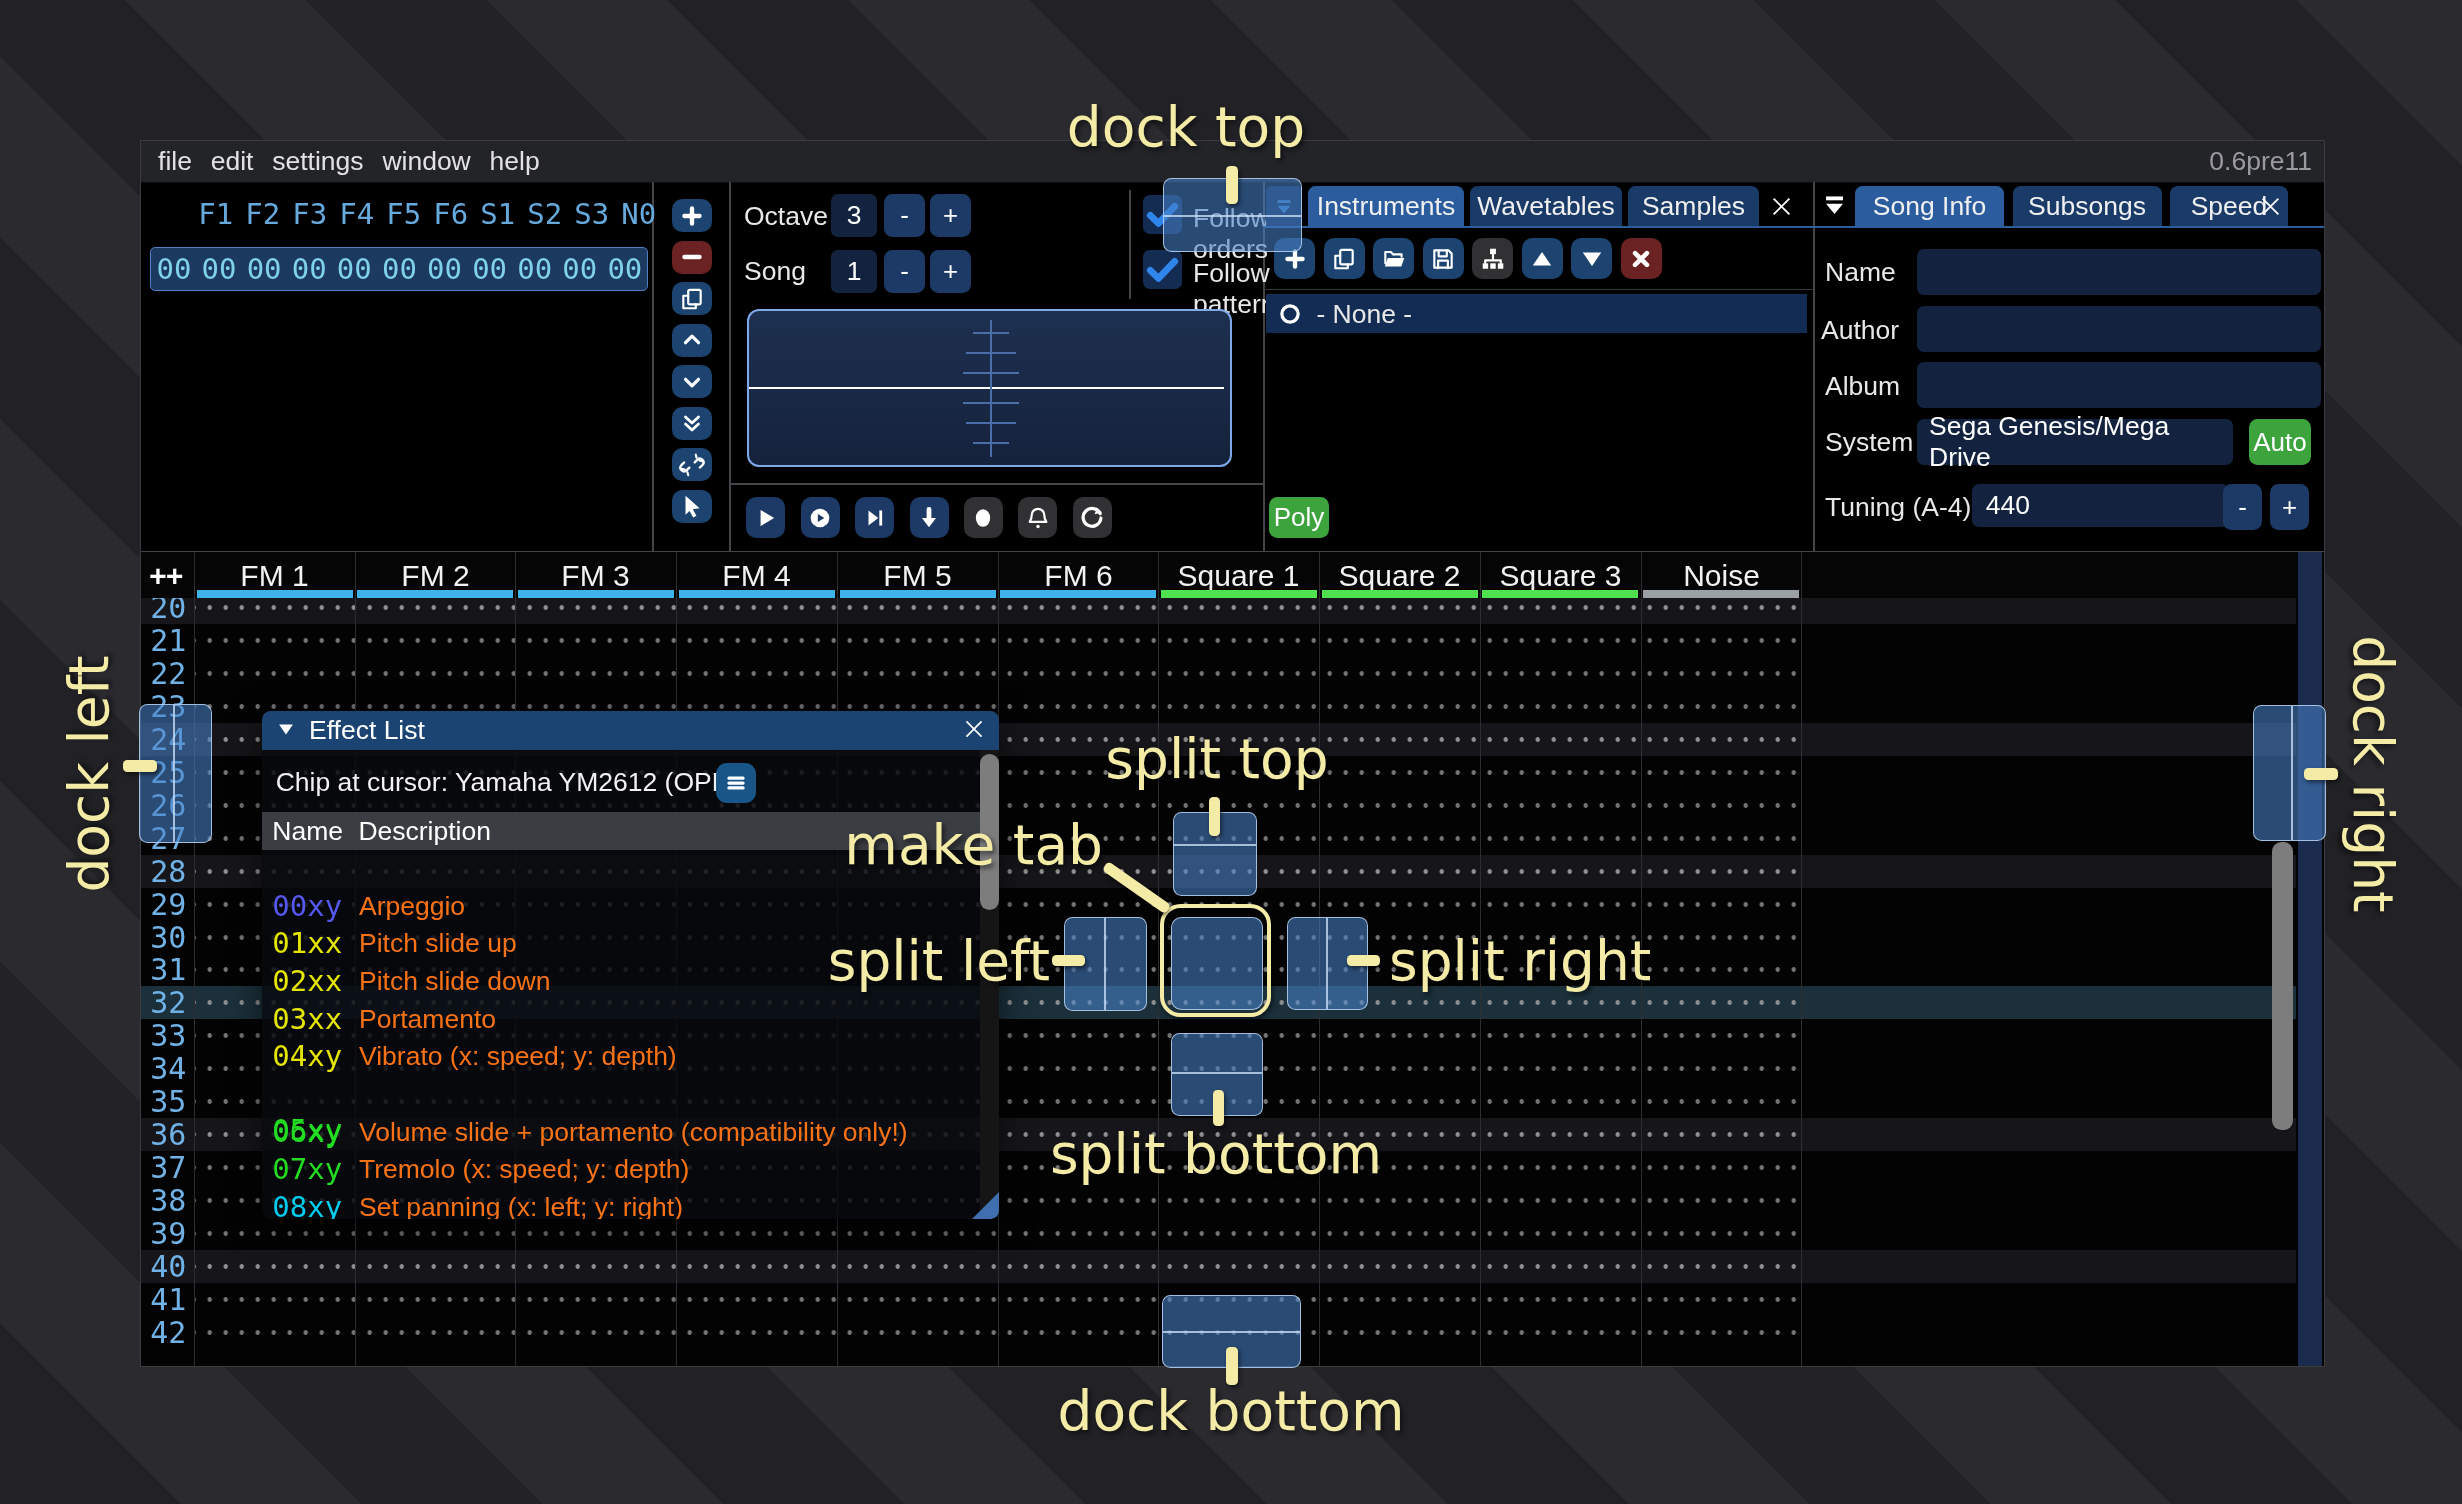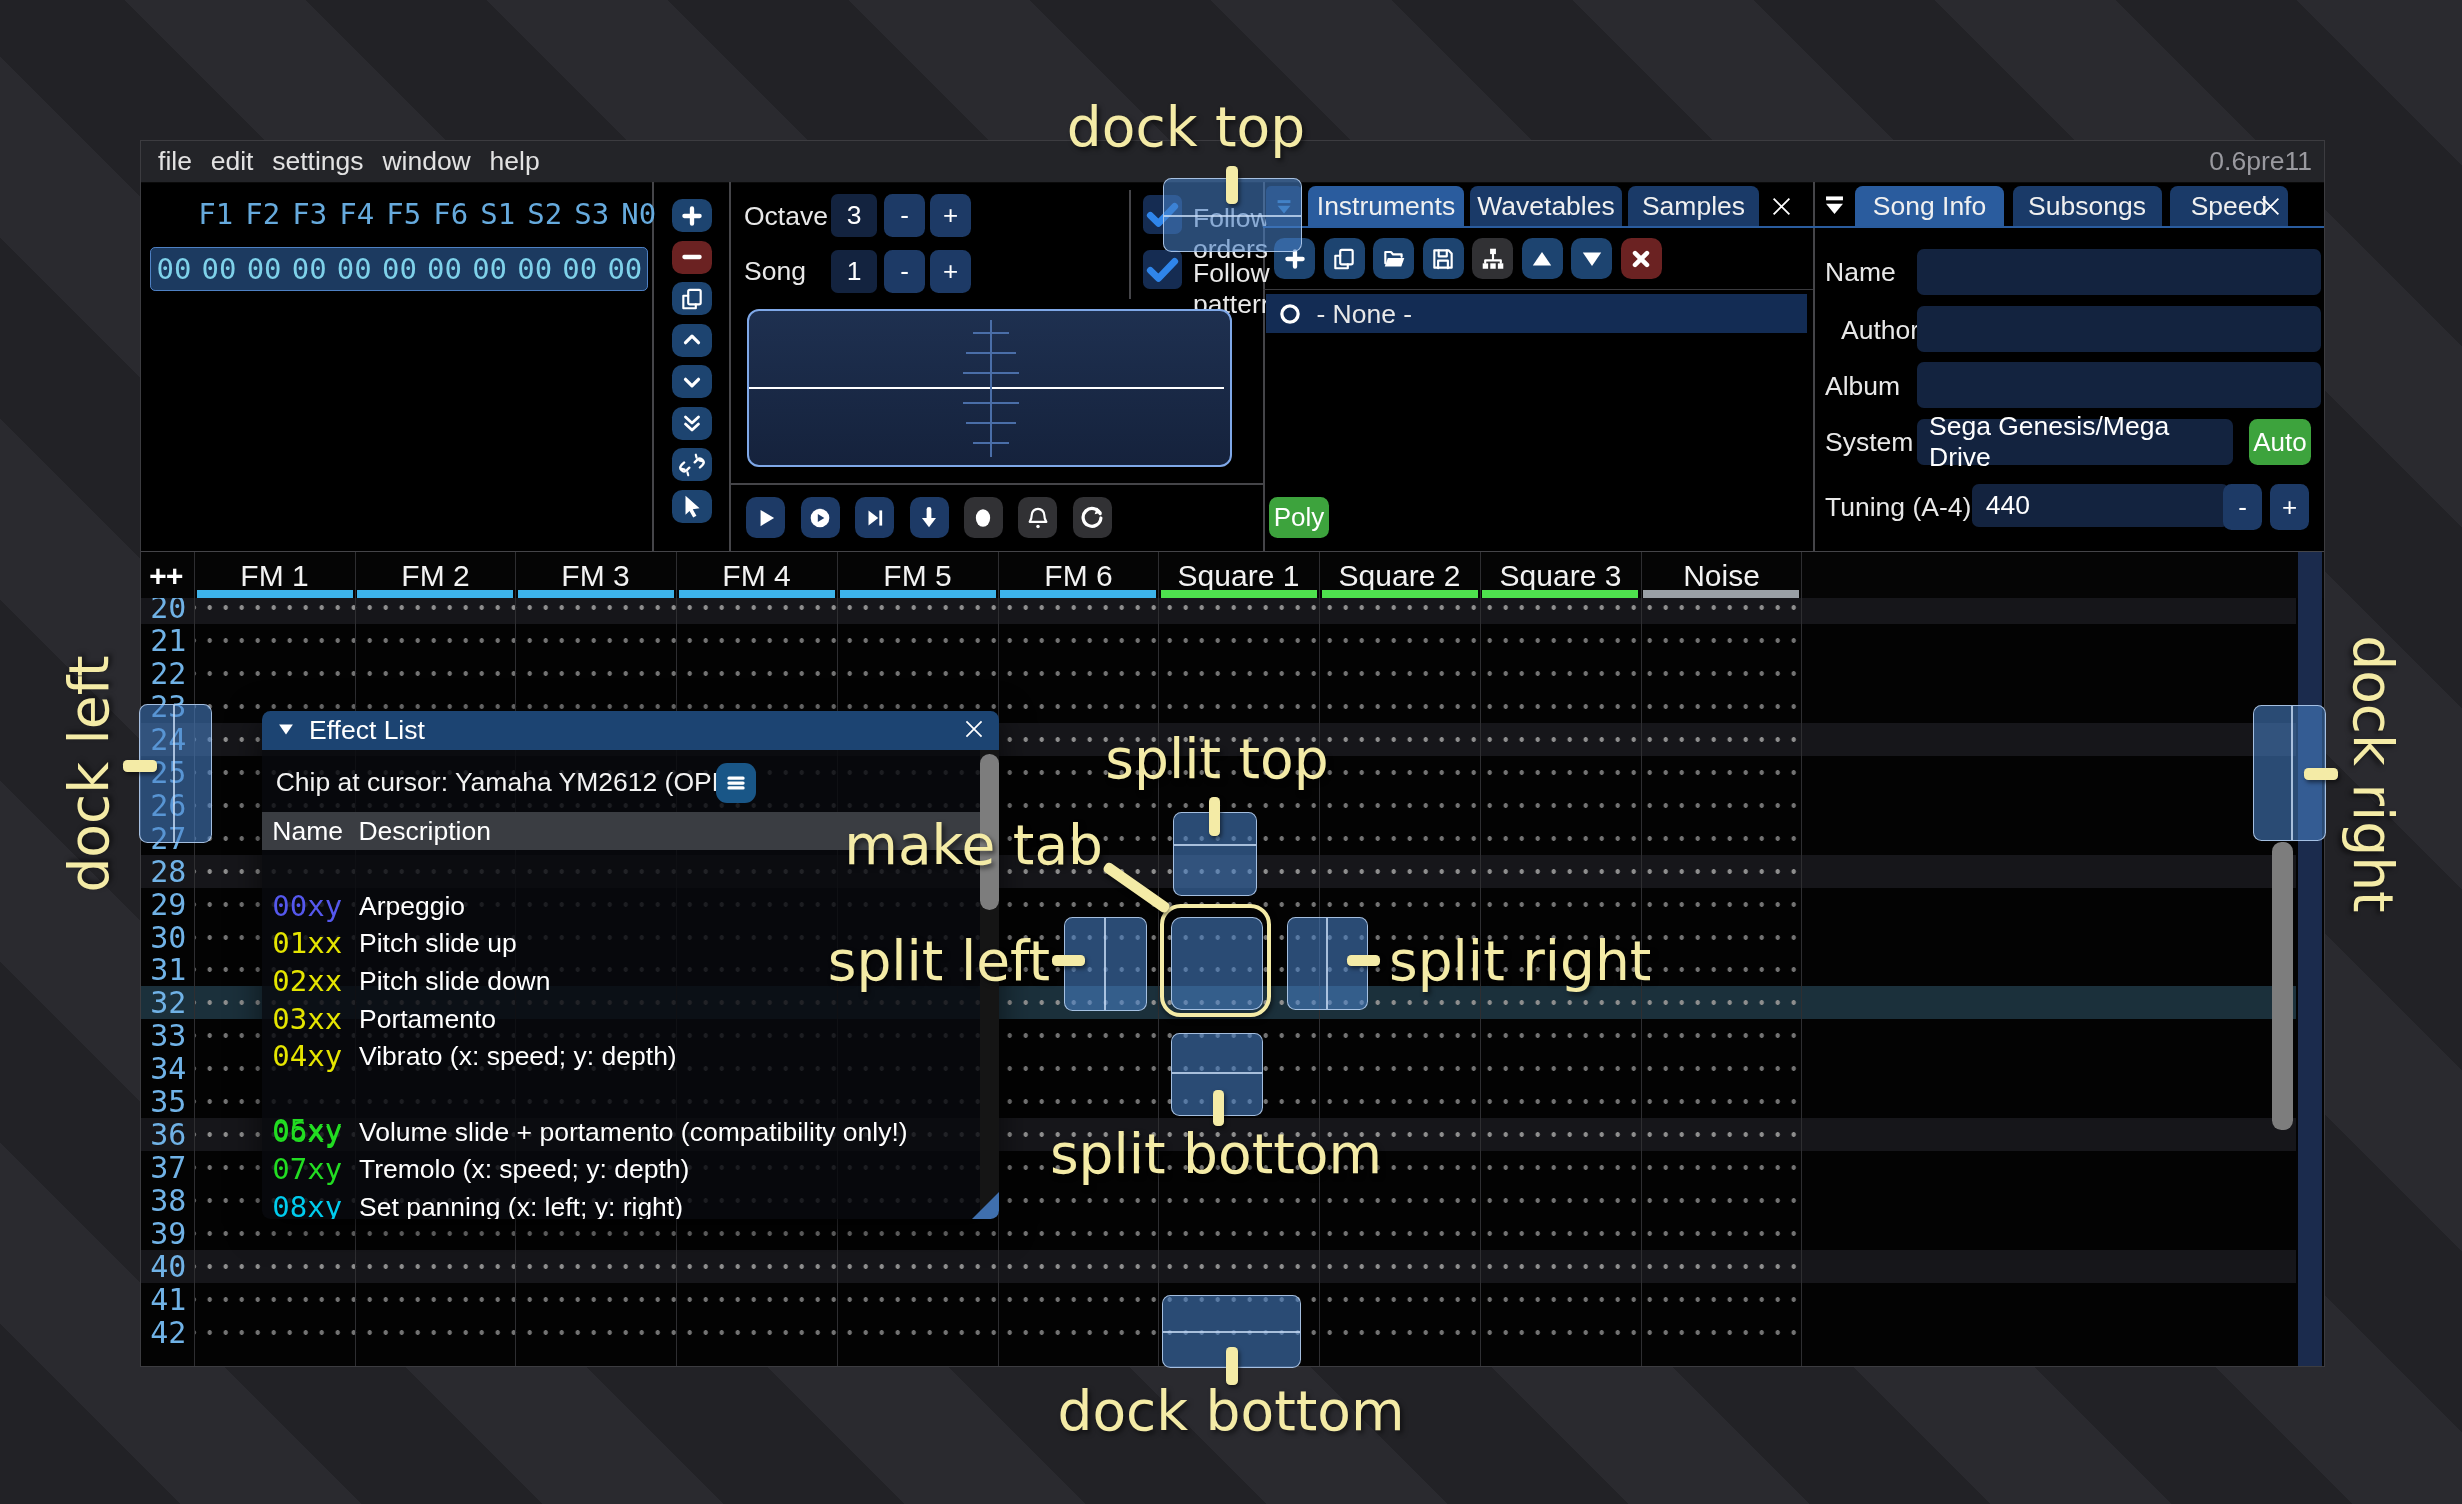--- a/index.html
+++ b/index.html
@@ -51,21 +51,21 @@
         background-size:16px 33px;background-position:7.7px 0;}
   .prow.hl .dots,.prow.cur .dots{background-image:radial-gradient(circle,#8e8e8e 2.1px,transparent 2.6px);}
   
   #fxwin{left:262px;top:711px;width:737px;height:508px;border-radius:8.5px;overflow:hidden;
          box-shadow:0 8.5px 34px rgba(0,0,0,.6);z-index:30;}
   #fxtitle{position:absolute;left:0;top:0;width:737px;height:39px;background:#1c4472;display:flex;align-items:center;}
   #fxbody{position:absolute;left:0;top:39px;width:737px;height:469px;background:rgba(8,10,15,.82);}
   #fxhead{position:absolute;left:0;top:62px;width:718px;height:38px;background:#3a3d42;display:flex;align-items:center;font-size:26.5px;color:#fff;}
   .fxrow{position:absolute;left:0;width:718px;height:38px;}
   .fxcode{position:absolute;left:10.3px;top:0;height:38px;line-height:38px;font-size:29px;font-family:"DejaVu Sans Mono",monospace;}
-  .fxdesc{position:absolute;left:97px;top:0;height:38px;line-height:38px;font-size:26.5px;color:#ffffff;}
+  .fxdesc{position:absolute;left:97px;top:0;height:38px;line-height:38px;font-size:26.5px;color:#f97316;}
   #fxgrip{position:absolute;right:0;bottom:0;width:0;height:0;border-left:27px solid transparent;border-bottom:27px solid #3f6fae;}
   
   .ovbox{position:absolute;background:rgba(70,128,198,.58);border:1.7px solid rgba(186,210,242,.85);border-radius:8.5px;z-index:40;}
   .ovline-h{position:absolute;left:0;width:100%;height:1.7px;background:rgba(200,220,245,.8);}
   .ovline-v{position:absolute;top:0;height:100%;width:1.7px;background:rgba(200,220,245,.8);}
   #tab-outline{position:absolute;border:4.3px solid #f4eba6;border-radius:20.5px;z-index:45;box-shadow:1.7px 2.6px 5.1px rgba(0,0,0,.5);}
   .ann{position:absolute;font-family:"DejaVu Sans",sans-serif;font-size:55px;color:#f4eba6;z-index:50;
        text-shadow:2.6px 3.4px 5.1px rgba(0,0,0,.55);white-space:nowrap;}
   .dash{position:absolute;background:#f4eba6;border-radius:4.3px;z-index:50;box-shadow:1.7px 2.6px 4.3px rgba(0,0,0,.5);}
   
@@ -324,21 +324,21 @@
         <div class="tab active" style="width: 149px;">Song Info</div>
         <div class="tab" style="width: 149px;">Subsongs</div>
         <div class="tab" style="width: 118px;">Speed</div>
       </div>
     <div class="abs" style="left:444px;top:11px;"><svg viewBox="0 0 24 24" style="width:27px;height:27px;">
           <path d="M5 5l14 14M19 5L5 19" stroke="#fff" stroke-width="1.6" fill="none"></path>
         </svg></div>
     <div class="abs" style="left:0;top:44px;width:511px;height:1.7px;background:#2a5c9e;"></div>
     <div class="abs lbl" style="left:12px;top:75px;">Name</div>
     <div class="abs inbox" style="left:104px;top:67px;width:392px;height:46px;padding-left:12px;"></div>
-    <div class="abs lbl" style="left:28px;top:133px;">Author</div>
+    <div class="abs lbl" style="left:8px;top:133px;">Author</div>
     <div class="abs inbox" style="left:104px;top:124px;width:392px;height:46px;padding-left:12px;"></div>
     <div class="abs lbl" style="left:12px;top:189px;">Album</div>
     <div class="abs inbox" style="left:104px;top:180px;width:392px;height:46px;padding-left:12px;"></div>
     <div class="abs lbl" style="left:12px;top:245px;">System</div>
     <div class="abs inbox" style="left:104px;top:237px;width:304px;height:46px;padding-left:12px;">Sega Genesis/Mega Drive</div>
     <div class="abs btn green" style="left:436px;top:237px;width:62px;height:46px;border-radius:8.5px;font-size:26px;color:#fff;">Auto</div>
     <div class="abs lbl" style="left:12px;top:310px;">Tuning (A-4)</div>
     <div class="abs inbox" style="left:159px;top:302px;width:243px;height:43px;padding-left:13.7px;">440</div>
     <div class="abs smallbtn" style="left:410px;top:302px;width:39px;height:46px;">-</div>
     <div class="abs smallbtn" style="left:457px;top:302px;width:39px;height:46px;">+</div>

